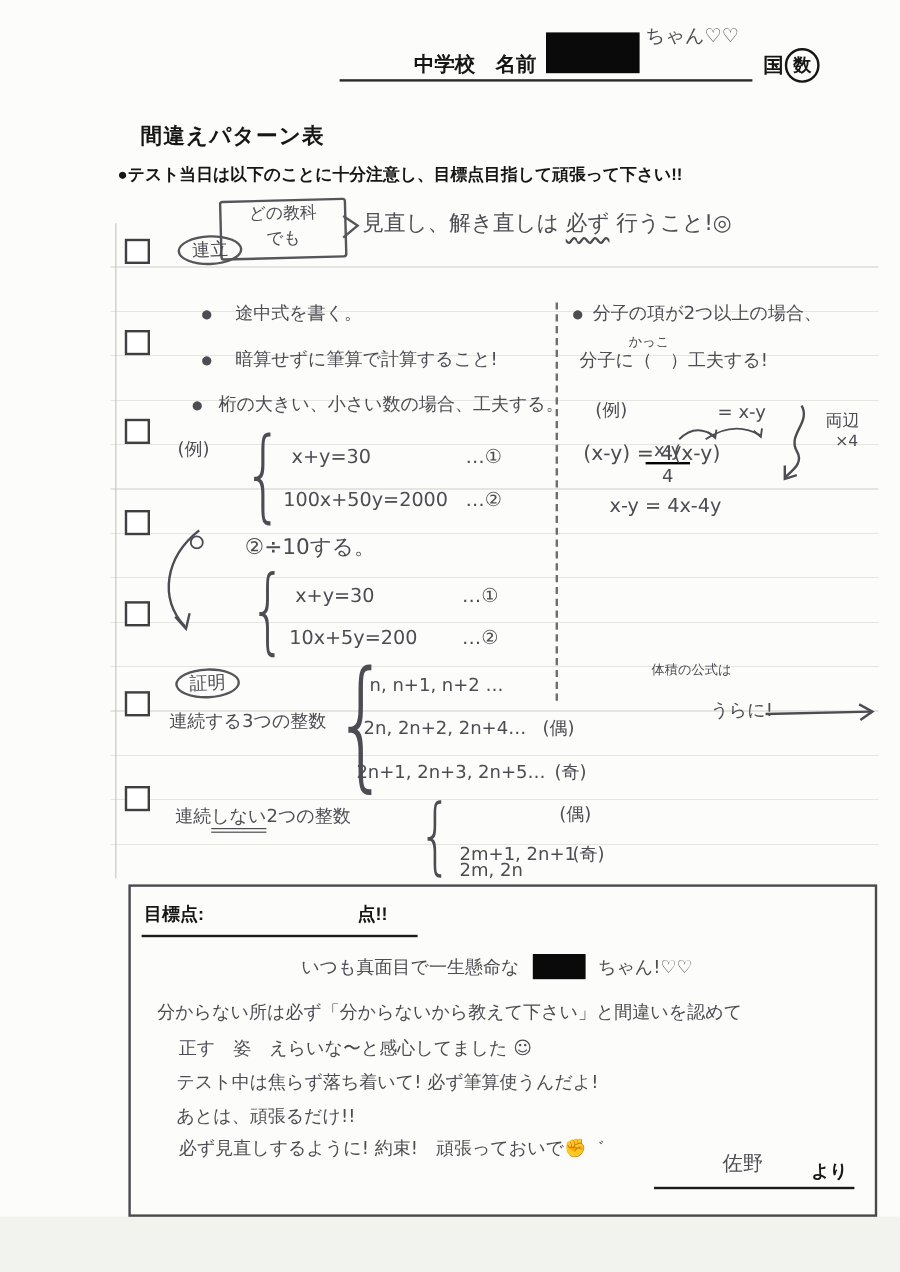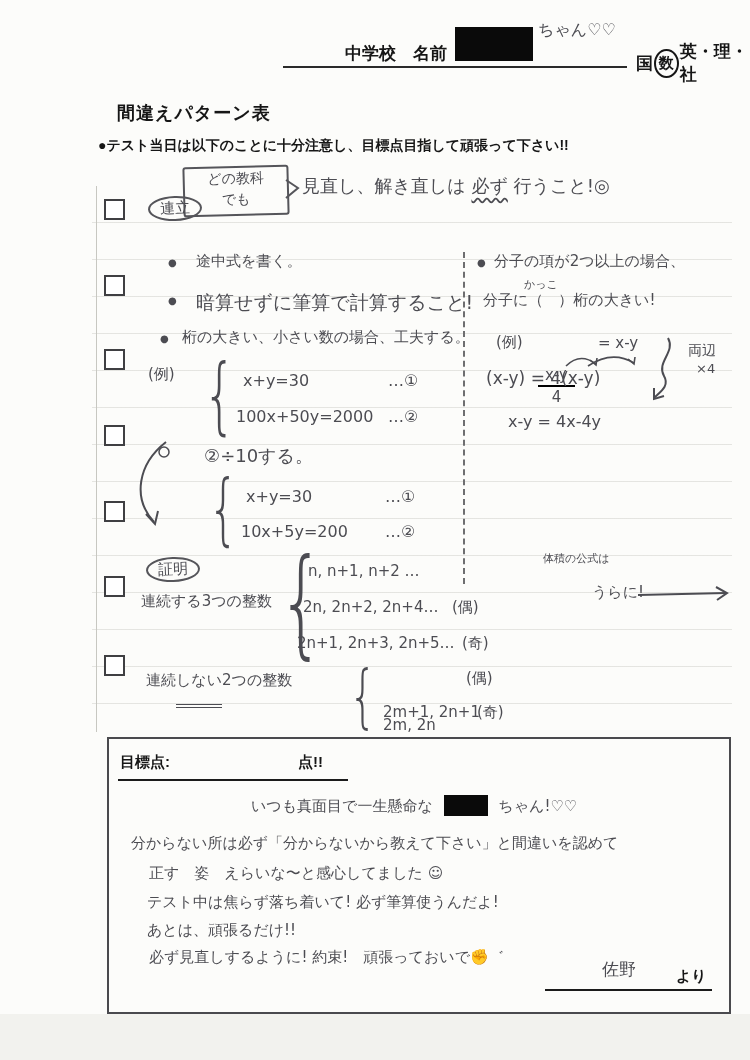--- a/index.html
+++ b/index.html
@@ -18,21 +18,21 @@
       transparent 0px, transparent 36px,
       rgba(185,185,178,0.35) 36px, rgba(185,185,178,0.35) 37px);
   }
   .checkbox{width:17px;height:17px;border:2px solid #3f3f42;background:#fff;}
   .redact{background:#0a0a0a;display:inline-block;}
   .circle-pill{border:2px solid #55555a;border-radius:50%;padding:1px 10px;display:inline-block;transform:rotate(-2deg);}
   .subject-circle{display:inline-flex;align-items:center;justify-content:center;
     width:25px;height:25px;border:2px solid #161616;border-radius:50%;font-size:15px;margin:0 1px;}
   .brace{color:#4c4c52;font-weight:300;line-height:0.92;display:inline-block;transform:scaleX(0.62);transform-origin:left center;font-family:"DejaVu Sans",sans-serif;}
   .wavy{text-decoration-line:underline;text-decoration-style:wavy;text-decoration-color:#4c4c52;text-underline-offset:5px;}
-  .dbl{border-bottom:4px double #4c4c52;padding-bottom:15px;}
+  .dbl{border-bottom:4px double #4c4c52;padding-bottom:1px;}
   .frac{display:inline-block;text-align:center;vertical-align:middle;}
   .frac .num{display:block;border-bottom:2px solid #000000;padding:0 7px 1px;margin-top:42px;}
   .frac .den{display:block;padding-top:1px;}
   .divider-dashed{border-left:2px dashed #6e6e70;}
   .goal-underline{background:#1b1b1b;height:2px;}
   svg{display:block;overflow:visible;}
 </style>
 </head>
 <body>
 
@@ -41,21 +41,20 @@
 <div class="abs ruled" style="left:92px;top:186px;width:640px;height:550px;"></div>
 <div class="abs" style="left:96px;top:186px;width:1px;height:546px;background:#c7c7c1;"></div>
 
 <div class="abs print" style="left:345px;top:42px;font-size:17px;">中学校　名前</div>
 <div class="abs redact" style="left:455px;top:27px;width:78px;height:34px;"></div>
 <div class="abs hand" style="left:538px;top:20px;font-size:16px;">ちゃん♡♡</div>
 <div class="abs" style="left:283px;top:66px;width:344px;height:2px;background:#2a2a2a;"></div>
 <div class="abs print" style="left:636px;top:40px;font-size:17px;display:flex;align-items:center;">
   <span>国</span>
   <span class="subject-circle">数</span>
-  <span>英・理・社</span>
 </div>
 
 <div class="abs print" style="left:117px;top:101px;font-size:18px;letter-spacing:1px;">間違えパターン表</div>
 <div class="abs print" style="left:98px;top:137px;font-size:14px;">●テスト当日は以下のことに十分注意し、目標点目指して頑張って下さい!!</div>
 
 <div class="abs checkbox" style="left:104px;top:199px;"></div>
 <div class="abs checkbox" style="left:104px;top:275px;"></div>
 <div class="abs checkbox" style="left:104px;top:349px;"></div>
 <div class="abs checkbox" style="left:104px;top:425px;"></div>
 <div class="abs checkbox" style="left:104px;top:501px;"></div>
@@ -71,21 +70,21 @@
 </svg>
 <div class="abs hand" style="left:302px;top:174px;font-size:18px;">
   <span>見直し、解き直しは </span><span class="wavy">必ず</span><span> 行うこと!◎</span>
 </div>
 
 <div class="abs hand circle-pill" style="left:148px;top:196px;font-size:15px;">連立</div>
 
 <div class="abs hand" style="left:168px;top:257px;font-size:10px;">●</div>
 <div class="abs hand" style="left:196px;top:252px;font-size:15px;">途中式を書く。</div>
 <div class="abs hand" style="left:168px;top:295px;font-size:10px;">●</div>
-<div class="abs hand" style="left:196px;top:290px;font-size:19px;text-align:center;">暗算せずに筆算で計算すること!</div>
+<div class="abs hand" style="left:196px;top:290px;font-size:15px;text-align:center;">暗算せずに筆算で計算すること!</div>
 <div class="abs hand" style="left:160px;top:333px;font-size:10px;">●</div>
 <div class="abs hand" style="left:182px;top:328px;font-size:15px;">桁の大きい、小さい数の場合、工夫する。</div>
 
 <div class="abs hand" style="left:148px;top:365px;font-size:15px;">(例)</div>
 <div class="abs brace" style="left:203px;top:357px;font-size:84px;">{</div>
 <div class="abs hand" style="left:243px;top:371px;font-size:16px;">x+y=30</div>
 <div class="abs hand" style="left:388px;top:371px;font-size:16px;">…①</div>
 <div class="abs hand" style="left:236px;top:407px;font-size:16px;">100x+50y=2000</div>
 <div class="abs hand" style="left:388px;top:407px;font-size:16px;">…②</div>
 
@@ -99,21 +98,21 @@
 <div class="abs hand" style="left:246px;top:487px;font-size:16px;">x+y=30</div>
 <div class="abs hand" style="left:385px;top:487px;font-size:16px;">…①</div>
 <div class="abs hand" style="left:241px;top:522px;font-size:16px;">10x+5y=200</div>
 <div class="abs hand" style="left:385px;top:522px;font-size:16px;">…②</div>
 
 <div class="abs divider-dashed" style="left:463px;top:252px;height:332px;width:0;"></div>
 
 <div class="abs hand" style="left:477px;top:257px;font-size:10px;">●</div>
 <div class="abs hand" style="left:494px;top:252px;font-size:15px;">分子の項が2つ以上の場合、</div>
 <div class="abs hand" style="left:524px;top:277px;font-size:11px;">かっこ</div>
-<div class="abs hand" style="left:483px;top:291px;font-size:15px;">分子に（　）桁の大きい!</div>
+<div class="abs hand" style="left:483px;top:291px;font-size:15px;">分子に（　）工夫する!</div>
 
 <div class="abs hand" style="left:496px;top:333px;font-size:15px;">(例)</div>
 <div class="abs hand frac" style="left:538px;top:324px;font-size:15px;">
   <span class="num">x-y</span>
   <span class="den">4</span>
 </div>
 <div class="abs hand" style="left:598px;top:334px;font-size:15px;">= x-y</div>
 
 <svg class="abs" style="left:560px;top:352px;" width="85" height="16">
   <path d="M6,14 Q20,0 36,12" fill="none" stroke="#4c4c52" stroke-width="1.6"></path>

